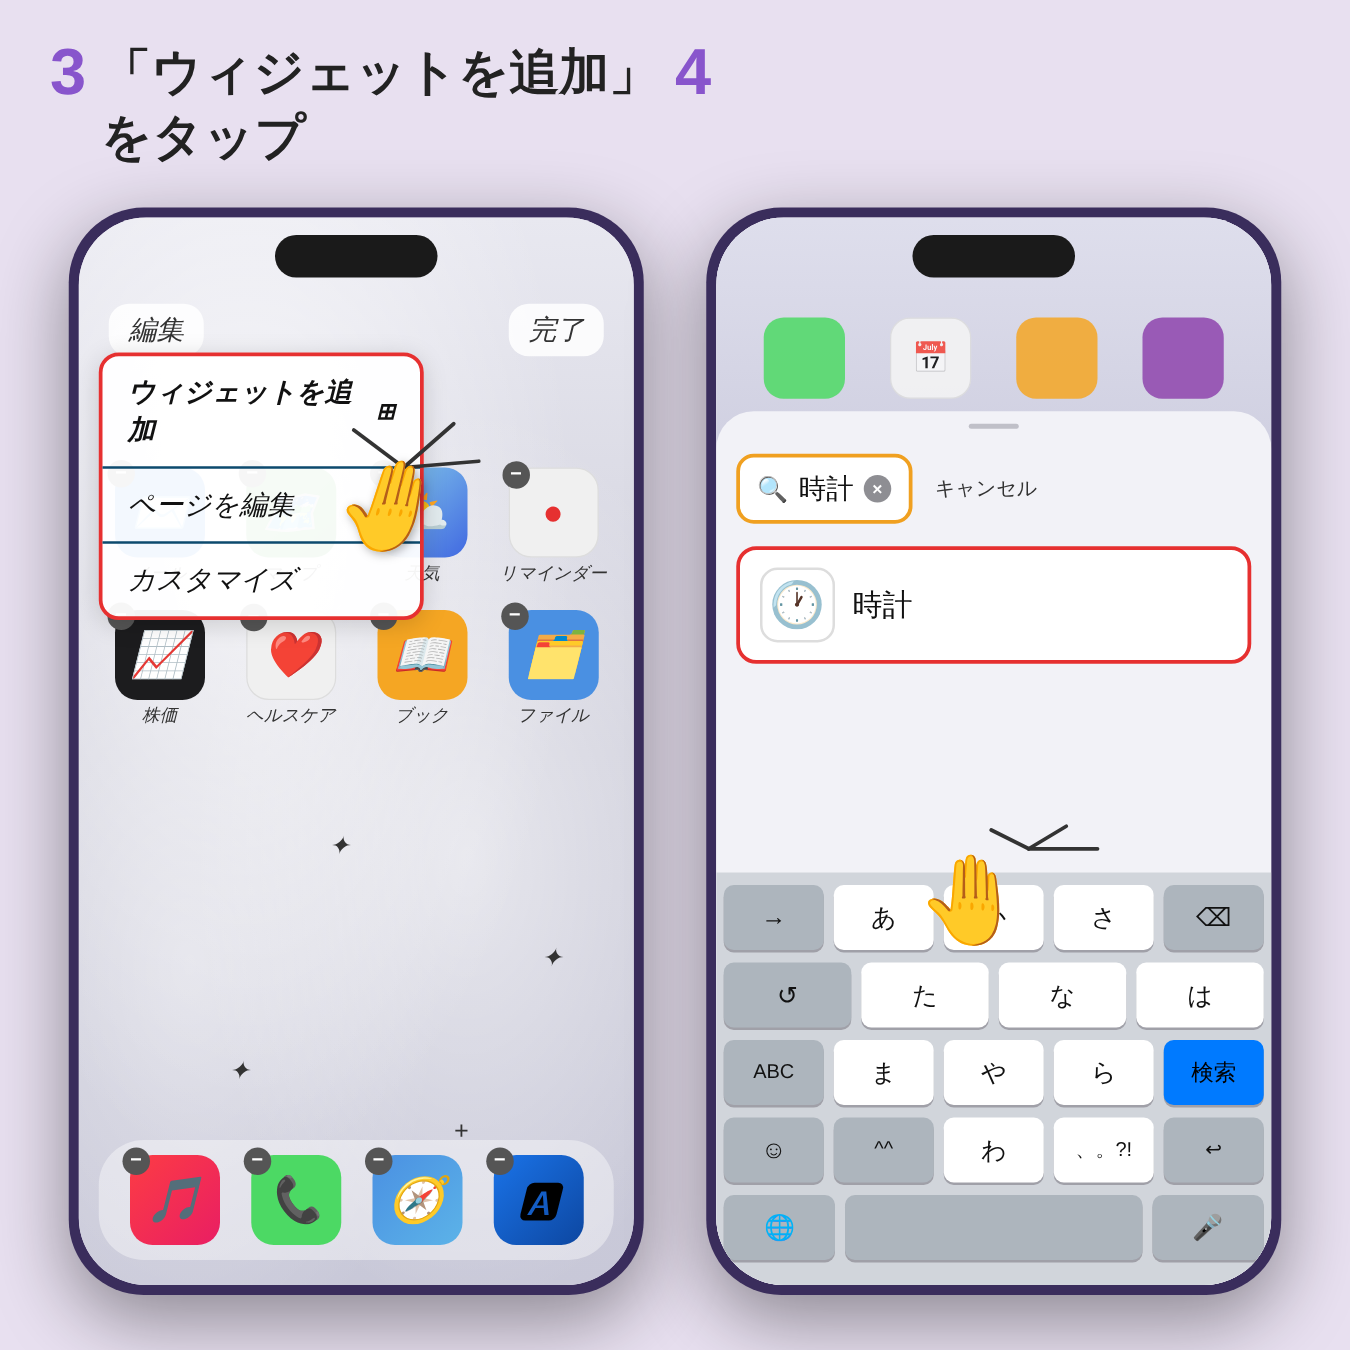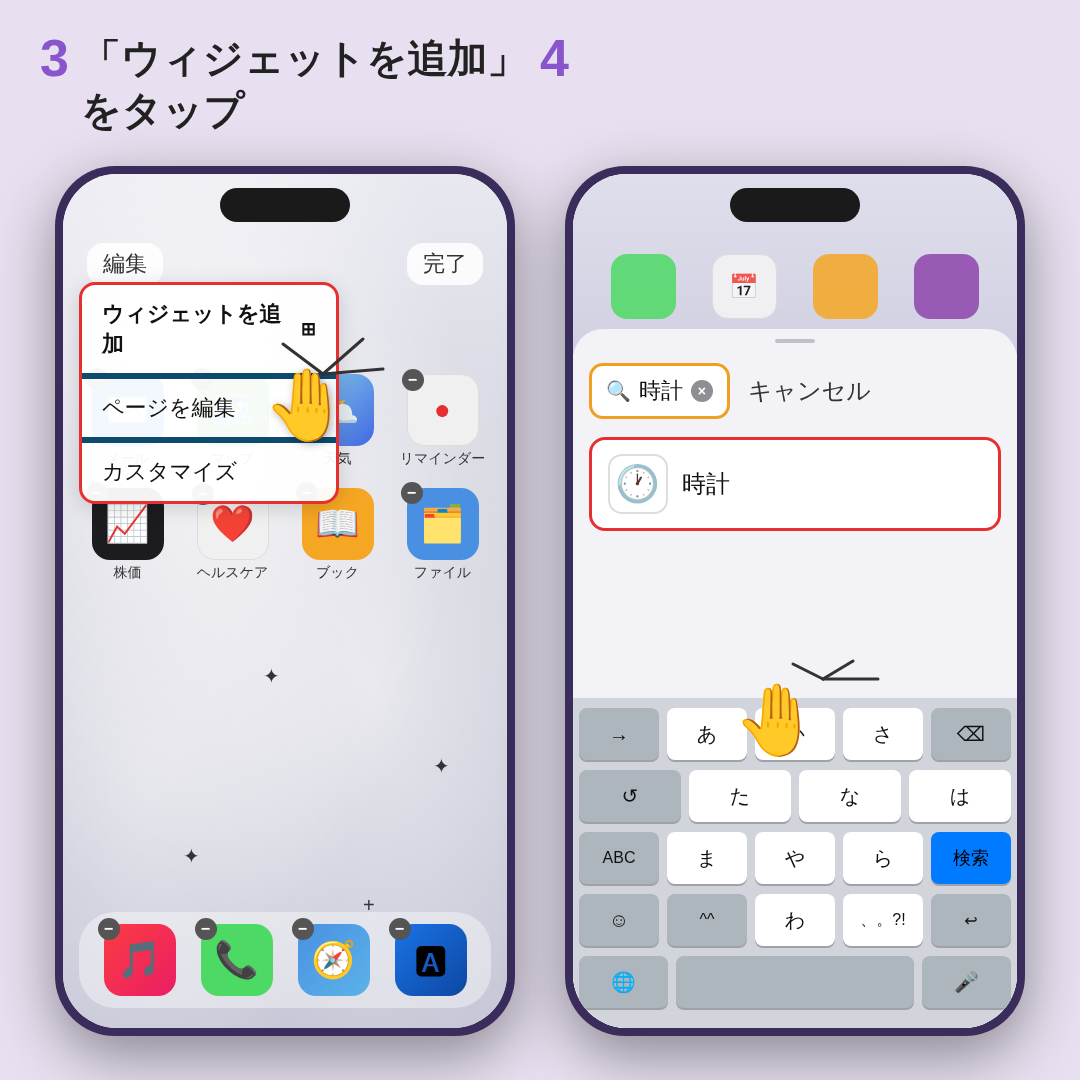--- a/index.html
+++ b/index.html
@@ -99,20 +99,21 @@
       background: #4a3d6c;
       border-radius: 0 4px 4px 0;
     }
 
     
     .phone1-screen {
       position: absolute;
       top: 0; left: 0; right: 0; bottom: 0;
       background: linear-gradient(180deg, #e8e8f0 0%, #d0d0dc 50%, #c8c8d8 100%);
       overflow: hidden;
+      font-style: italic;
     }
 
     
     .cloud-overlay {
       position: absolute;
       top: 0; left: 0; right: 0; bottom: 0;
       background: radial-gradient(ellipse at 30% 30%, rgba(255,255,255,0.7) 0%, transparent 60%),
                   radial-gradient(ellipse at 70% 60%, rgba(255,255,255,0.5) 0%, transparent 50%),
                   radial-gradient(ellipse at 20% 70%, rgba(255,255,255,0.4) 0%, transparent 40%);
     }
@@ -147,21 +148,21 @@
       width: 260px;
       z-index: 30;
       box-shadow: 0 4px 20px rgba(0,0,0,0.15);
       border: 3px solid #e63030;
     }
     .dropdown-item {
       padding: 14px 20px;
       font-size: 22px;
       color: #111;
       font-weight: 500;
-      border-bottom: 6px solid #0c4a6e;
+      border-bottom: 2px solid #0c4a6e;
       display: flex;
       align-items: center;
       gap: 10px;
     }
     .dropdown-item:last-child { border-bottom: none; }
     .dropdown-item.highlighted {
       font-weight: 600;
     }
 
     
@@ -335,21 +336,21 @@
       background: #8e8e93;
       border-radius: 50%;
       display: flex;
       align-items: center;
       justify-content: center;
       color: white;
       font-size: 14px;
       font-weight: bold;
     }
     .search-cancel {
-      font-size: 24px;
+      font-size: 16px;
       color: #333;
       padding-left: 8px;
       white-space: nowrap;
     }
 
     
     .search-result {
       margin: 8px 16px;
       background: white;
       border-radius: 16px;

